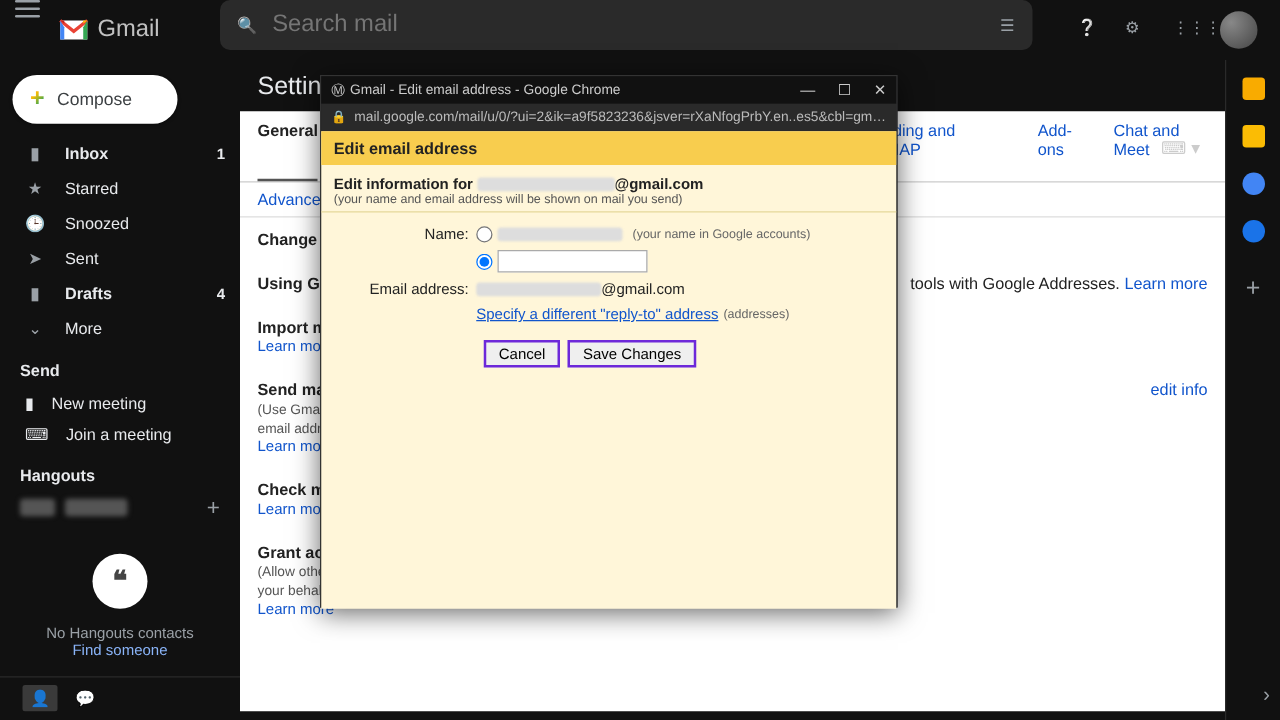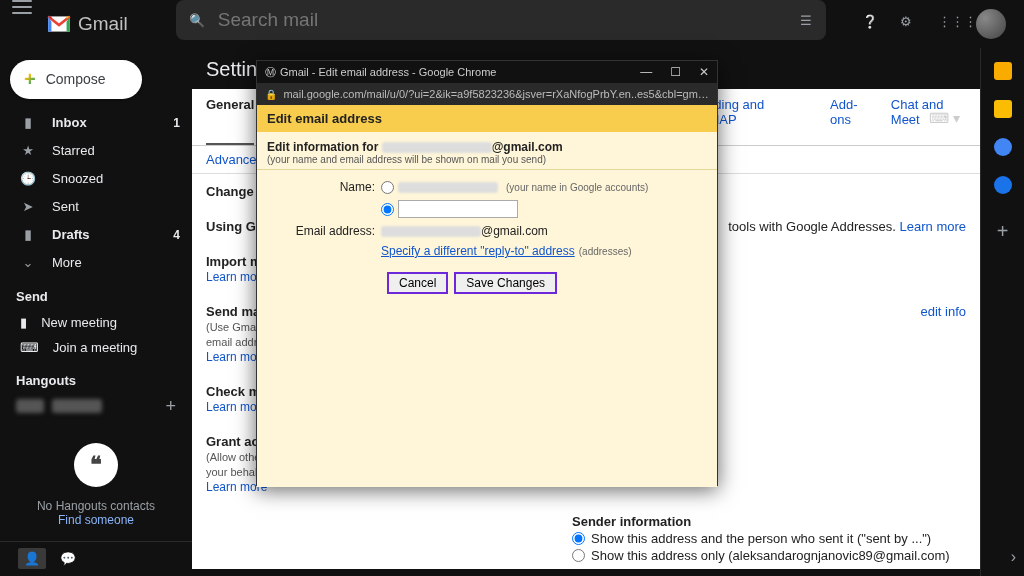--- a/index.html
+++ b/index.html
@@ -190,31 +190,20 @@
         <div>
           <b>Send mail as:</b><br>
           <span style="font-size:11px;color:#555">(Use Gmail to send from your other email addresses)</span><br>
           <span style="font-size:11px;color:#555">email address)</span><br>
           <span class="lm" style="font-size:12px">Learn more</span>
         </div>
         <span class="lm">edit info</span>
       </div>
       <div class="sectxt"><b>Check mail from other accounts:</b><br><span class="lm" style="font-size:12px">Learn more</span></div>
       <div class="sectxt"><b>Grant access to your account:</b><br><span style="font-size:11px;color:#555">(Allow others to read and send mail on your behalf)</span><br><span style="font-size:11px;color:#555">your behalf)</span><br><span class="lm" style="font-size:12px">Learn more</span></div>
-      <div class="sectxt" style="padding-left:380px">
-        <b>Sender information</b>
-        <div class="senderrow">
-            <input type="radio" checked="" style="">
-            <span>Show this address and the person who sent it ("sent by ...")</span>
-          </div>
-        <div class="senderrow">
-            <input type="radio" style="">
-            <span>Show this address only (aleksandarognjanovic89@gmail.com)</span>
-          </div>
-      </div>
       <div class="storeTxt" style="display:flex;gap:60px">
         
         
       </div>
     </div>
   </div>
 
   <div class="rside">
     <div class="ric" style="background:#f9ab00"></div>
     <div class="ric" style="background:#fbbc04"></div>

